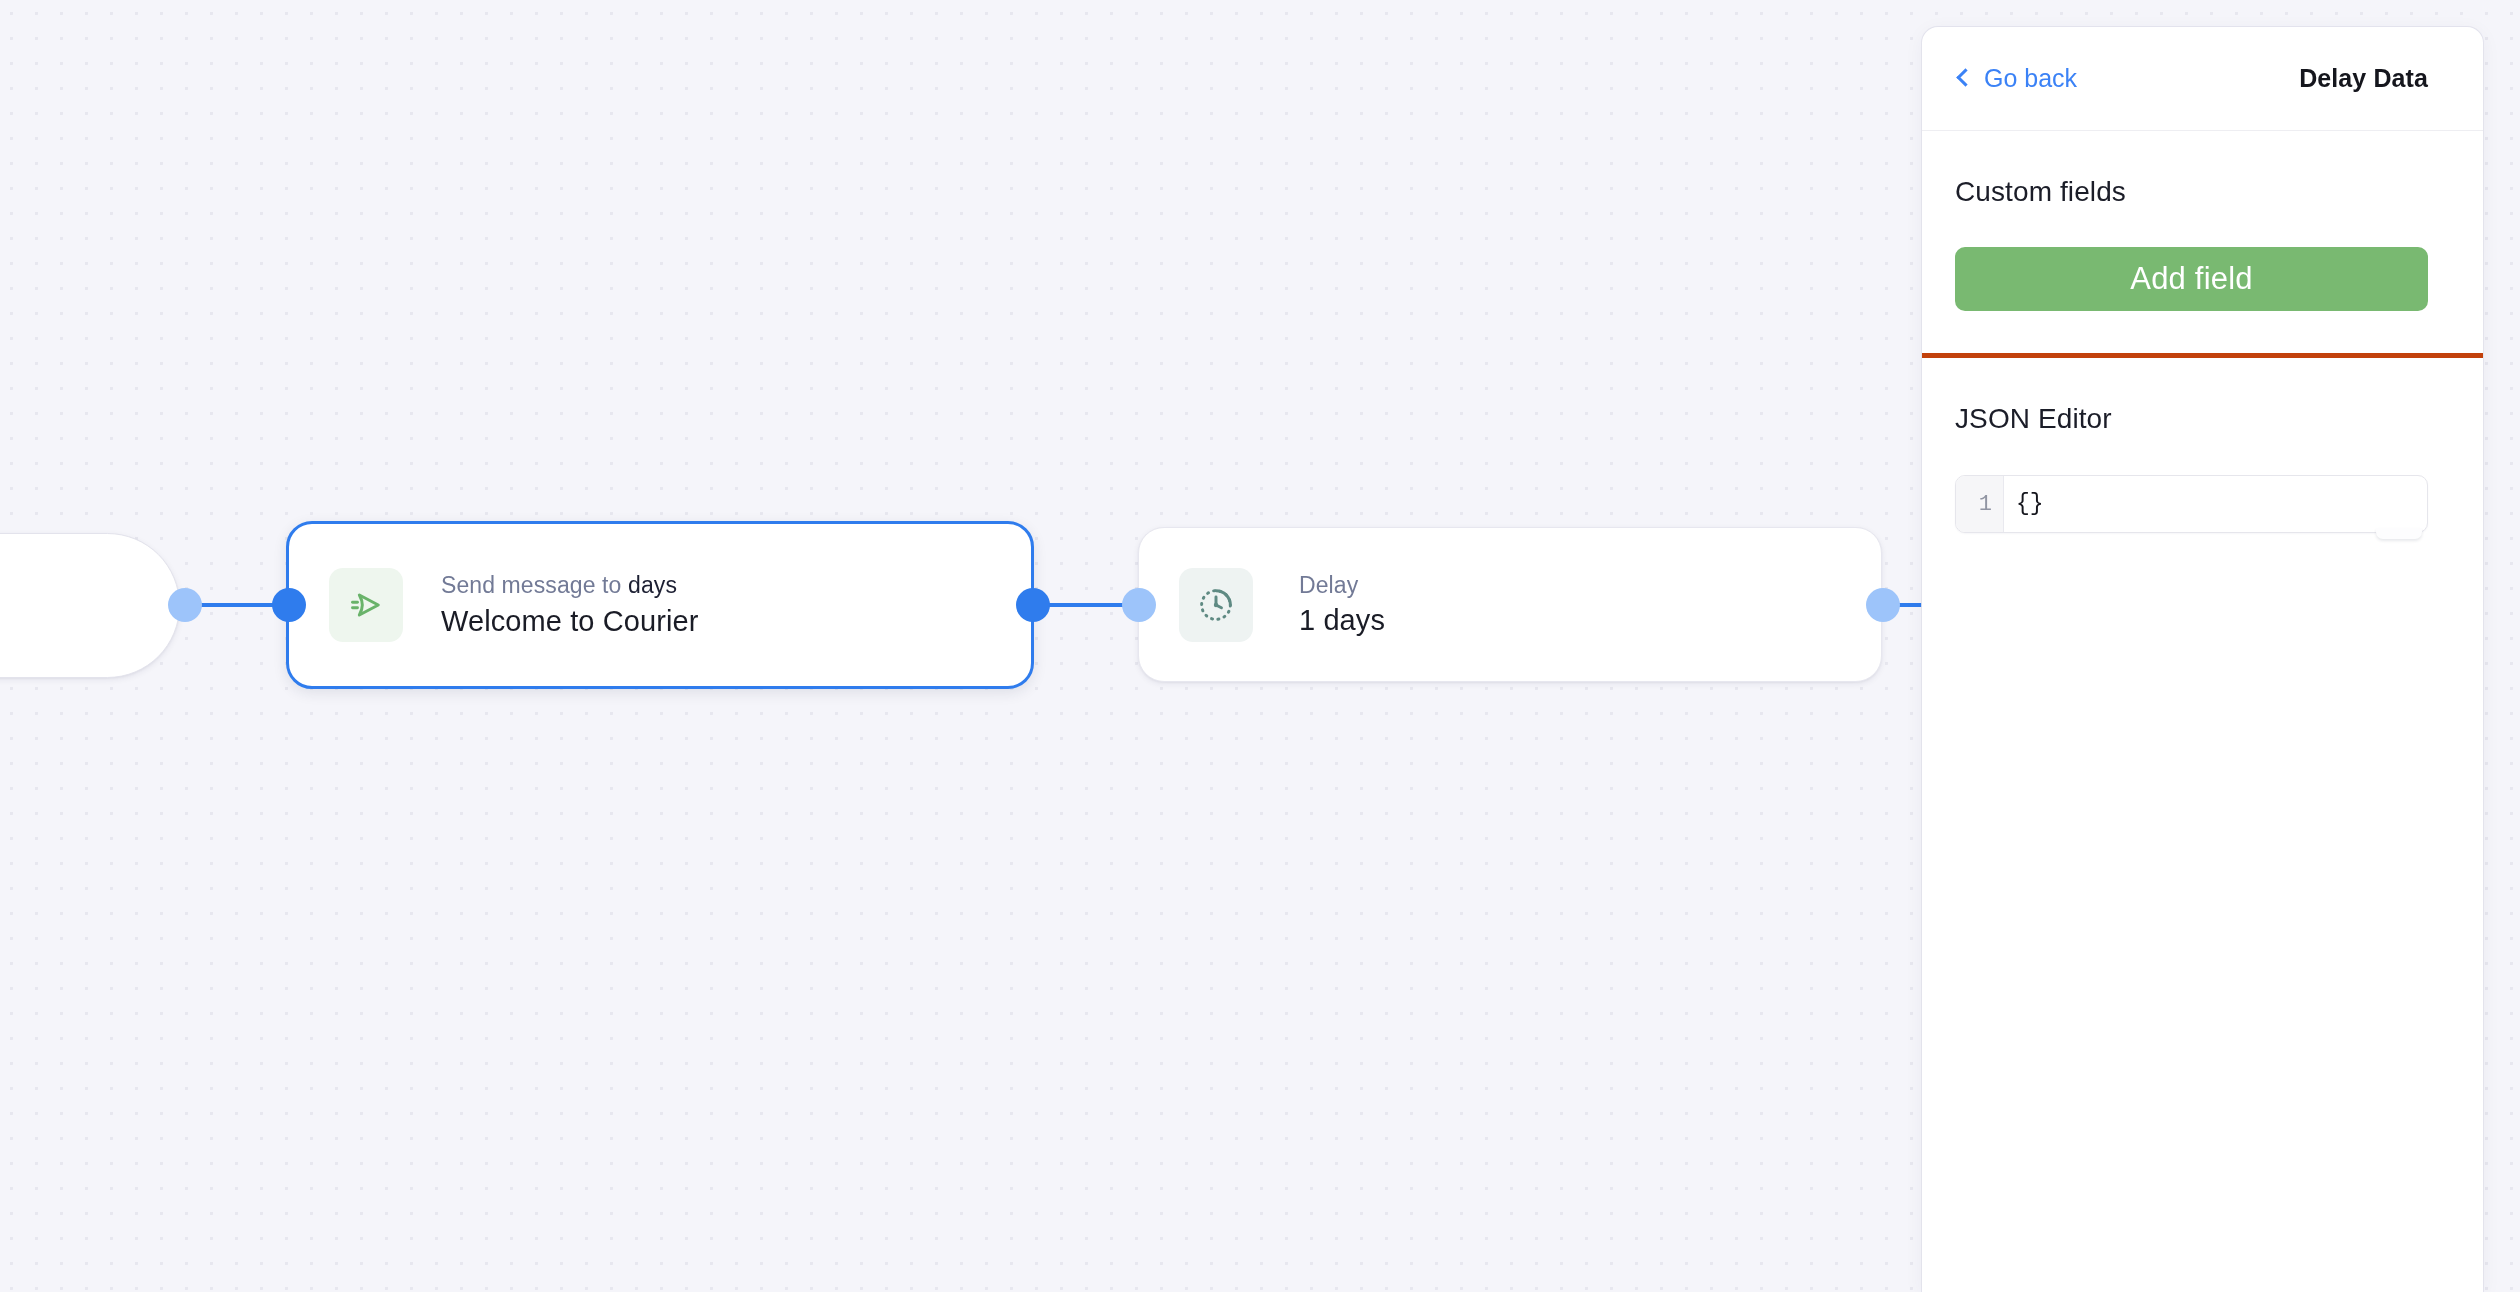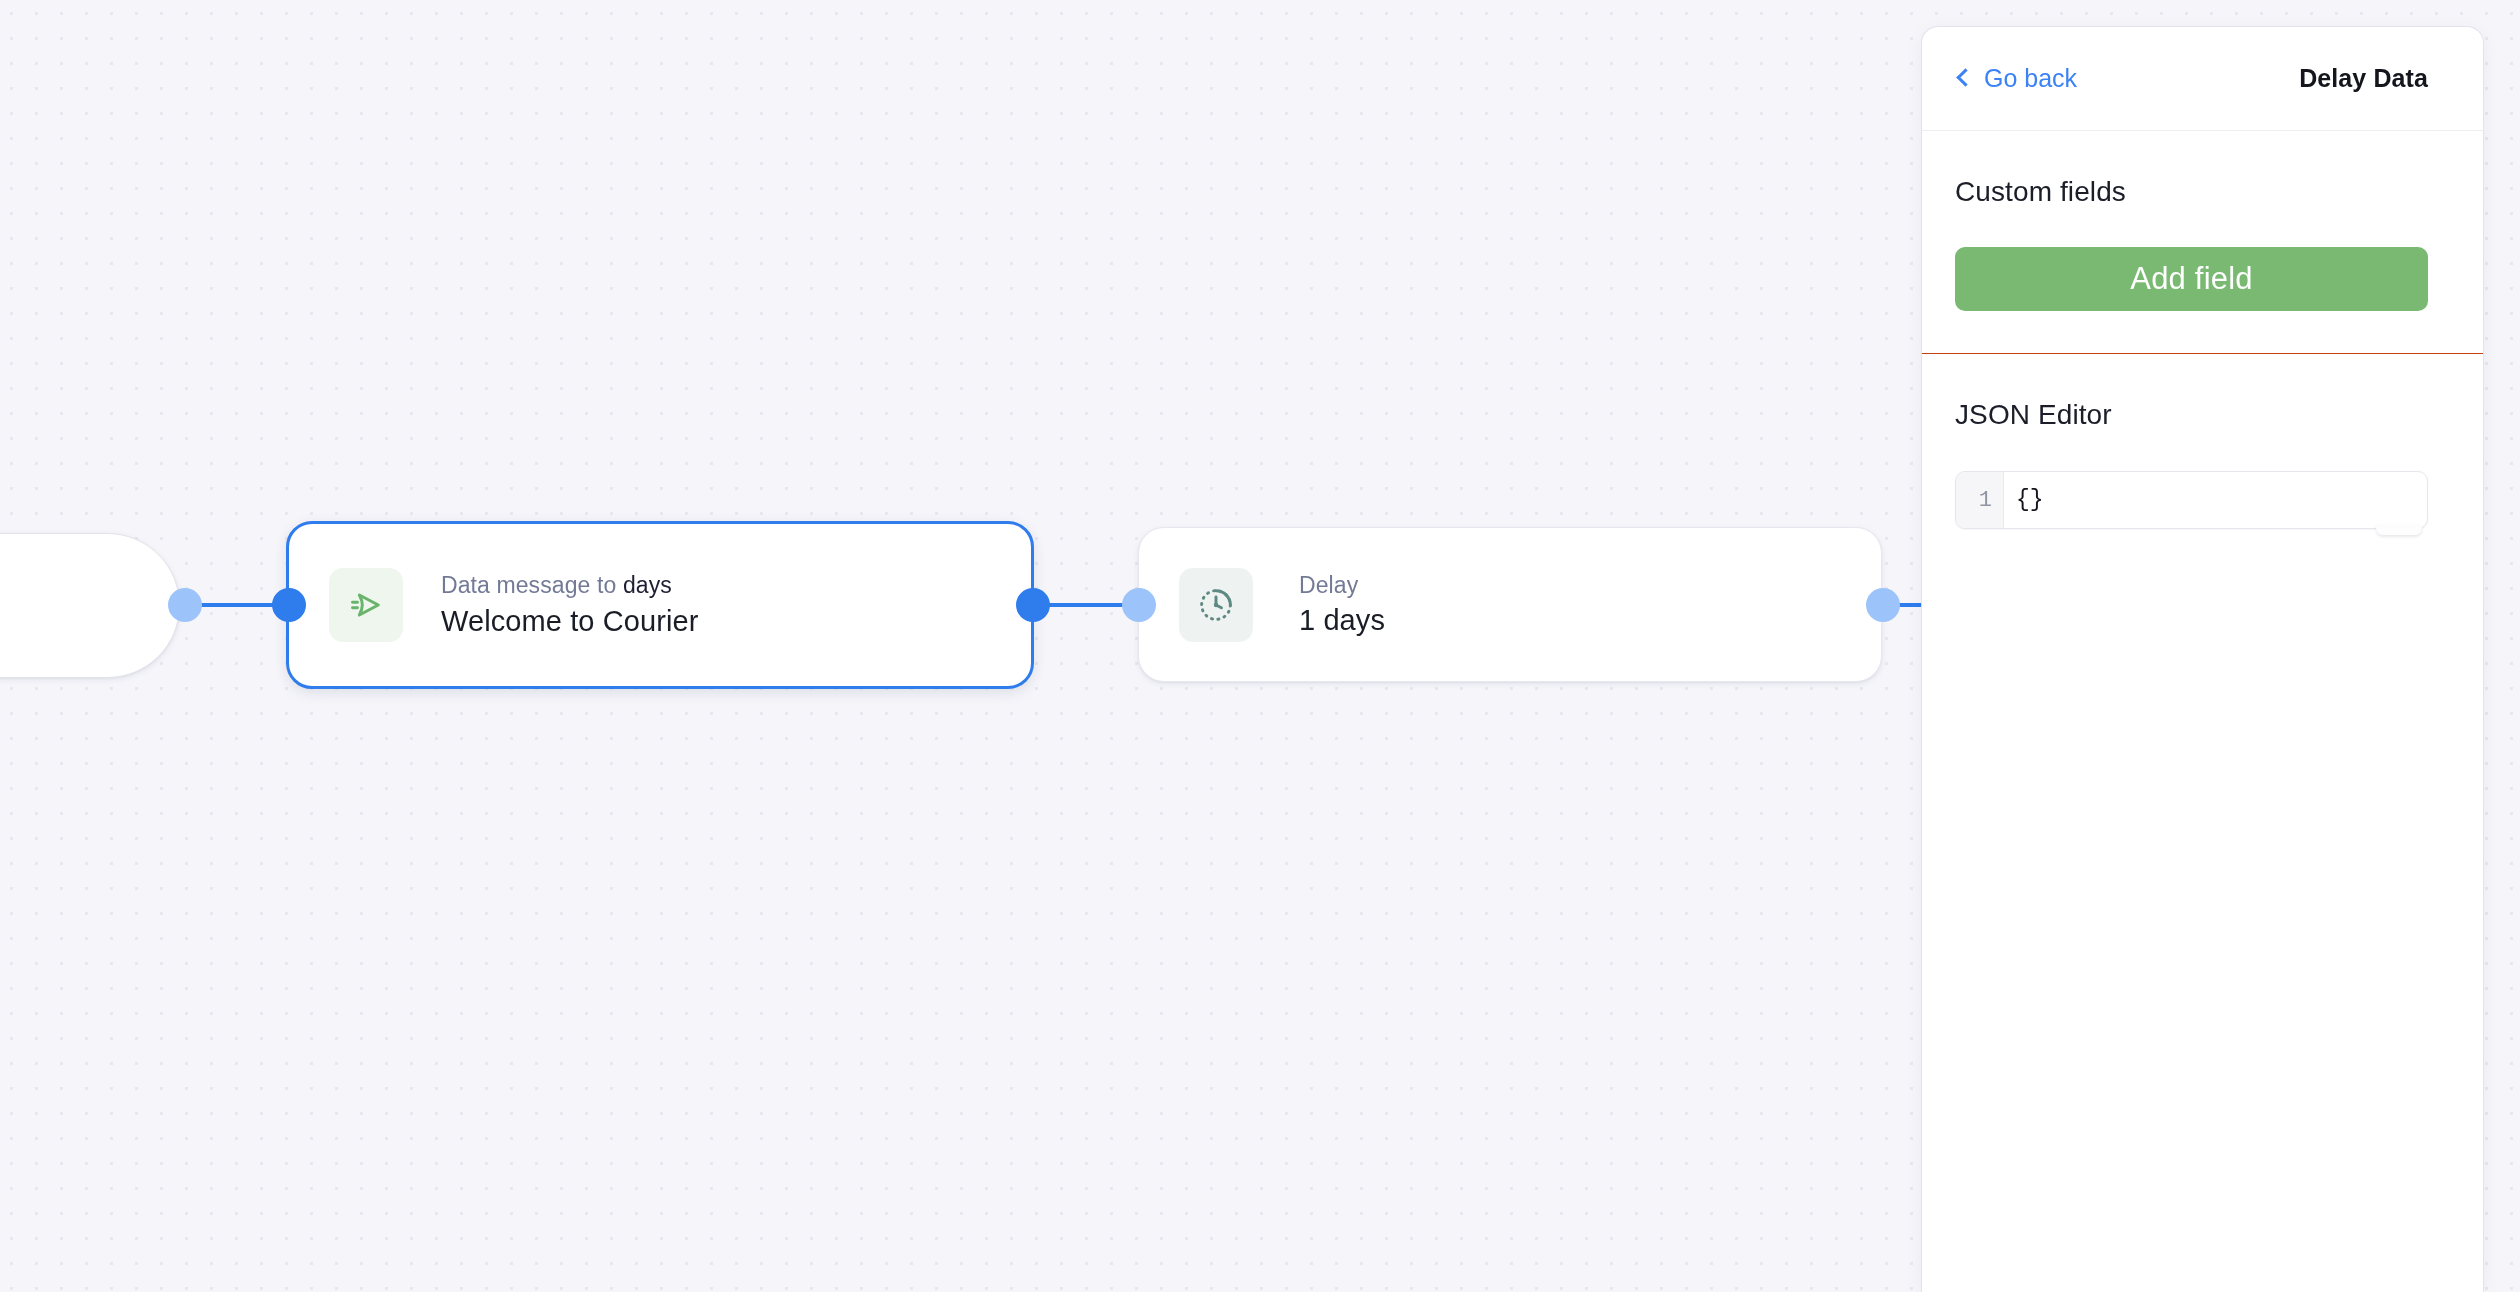--- a/index.html
+++ b/index.html
@@ -176,21 +176,21 @@
   #panel-title {
     font-size: 25px;
     font-weight: bold;
     color: #15161d;
     letter-spacing: .1px;
   }
 
   .panel-section {
     padding: 45px 55px 42px 33px;
   }
-  #section-custom-fields { border-bottom: 1px solid #c2410c; }
+  #section-custom-fields { border-bottom: 5px solid #c2410c; }
 
   .section-label {
     font-size: 28px;
     color: #1b1d28;
     letter-spacing: .1px;
   }
 
   #add-field-button {
     display: block;
     width: 100%;
@@ -272,21 +272,21 @@
 
     <div class="node" id="node-send">
       <div class="node-icon green">
         <svg width="42" height="42" viewBox="0 0 24 24" fill="none" stroke="#69b36a" stroke-width="1.7" stroke-linecap="round" stroke-linejoin="round">
           <path d="M8.2 6.3 L19 12 L8.2 17.7 C8.2 17.7 9.9 14.6 9.9 12 C9.9 9.4 8.2 6.3 8.2 6.3 Z"></path>
           <line x1="4.3" y1="10.4" x2="7.1" y2="10.4"></line>
           <line x1="4.3" y1="13.6" x2="7.1" y2="13.6"></line>
         </svg>
       </div>
       <div class="node-text">
-        <div class="node-subtitle"><span>Data message to </span><span class="accent">days</span></div>
+        <div class="node-subtitle"><span>Send message to </span><span class="accent">days</span></div>
         <div class="node-title">Welcome to Courier</div>
       </div>
     </div>
 
     <div class="node" id="node-delay">
       <div class="node-icon teal">
         <svg width="42" height="42" viewBox="0 0 24 24" fill="none" stroke="#5f8a83" stroke-width="1.7" stroke-linecap="round">
           <circle cx="12" cy="12" r="8.2" stroke-dasharray="0.6 3.1"></circle>
           <path d="M12 3.8 A8.2 8.2 0 0 1 20.2 12" stroke-dasharray="none"></path>
           <path d="M12 7.4 L12 12 L15.1 13.6" stroke-dasharray="none" stroke-linejoin="round"></path>

